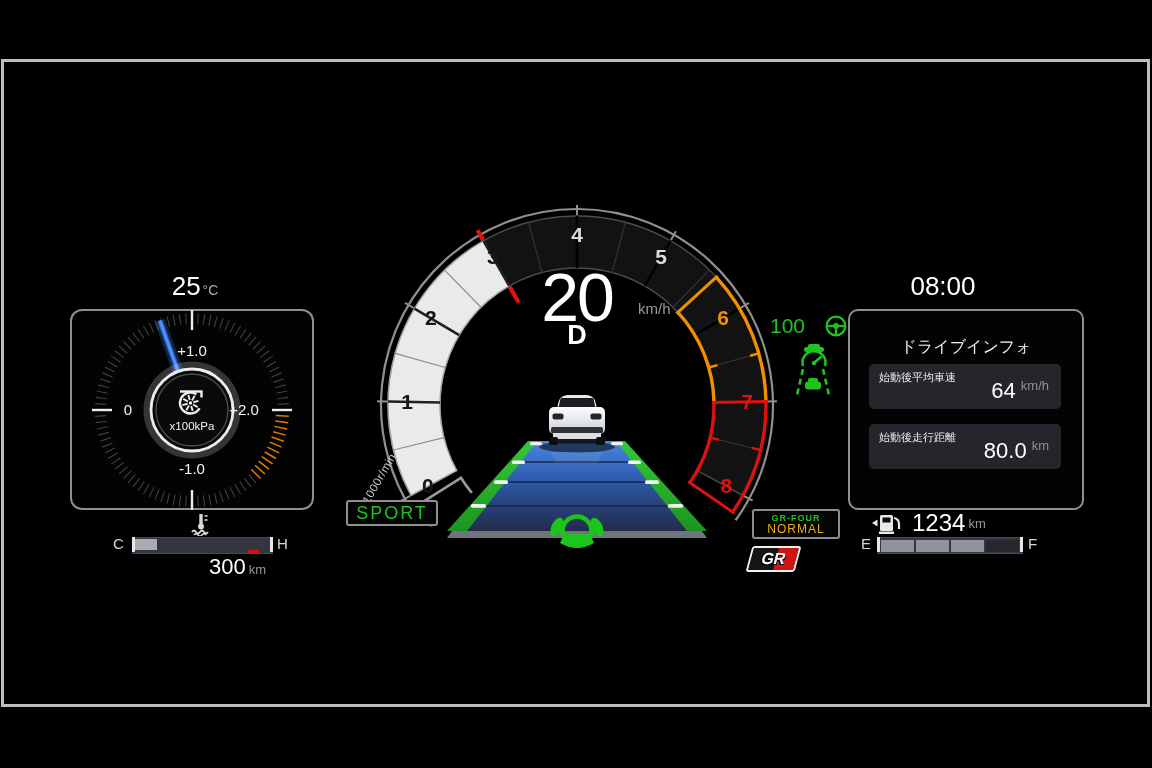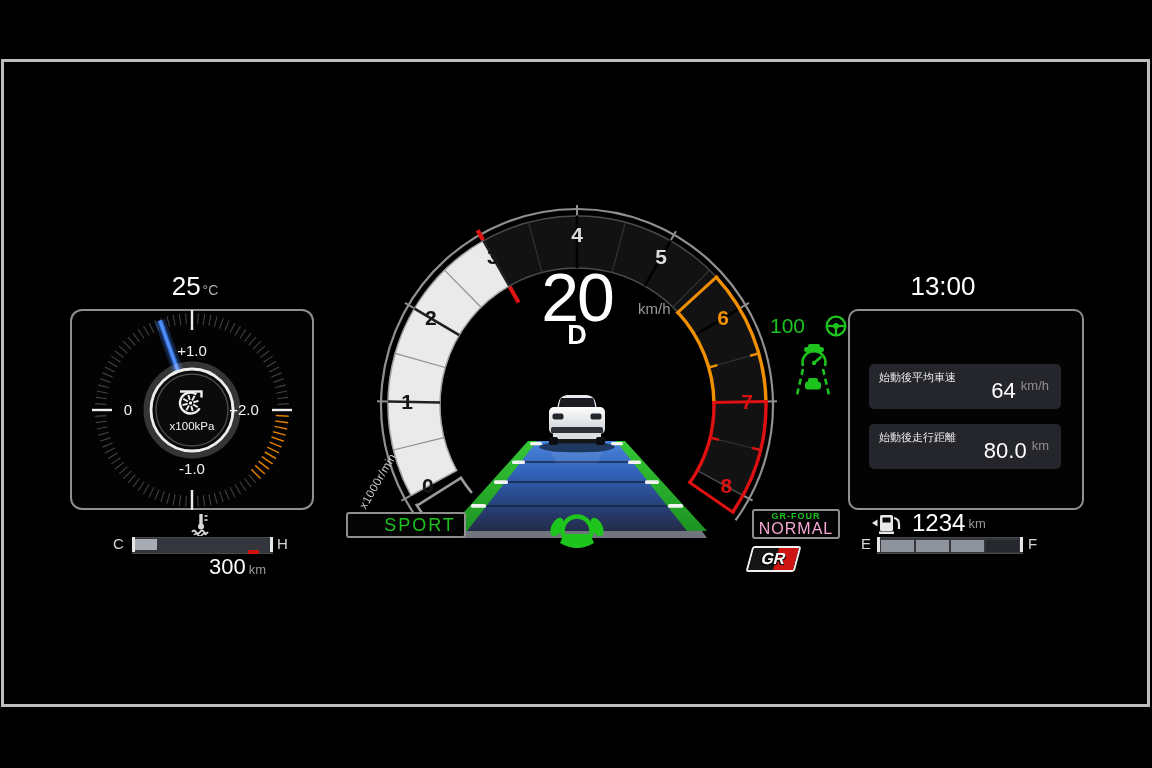--- a/index.html
+++ b/index.html
@@ -19,25 +19,25 @@
   .cap{position:absolute;top:-1px;width:3px;height:15px;background:#e6e6e6;}
   .coolant-fill{position:absolute;left:3px;top:1px;height:11px;background:#a7acb4;}
   .hotmark{position:absolute;height:4px;width:11px;background:#cf1212;bottom:-1px;}
   .odo{left:150px;top:554px;width:116px;text-align:right;font-size:22px;}
   .odo .unit,.range .unit{font-size:13px;color:#979797;margin-left:3px;}
   .speed{left:477px;top:258px;width:200px;font-size:68px;letter-spacing:-2px;font-weight:400;}
   .kmh{left:638px;top:300px;font-size:15px;color:#9a9a9a;}
   .gear{left:477px;top:320px;width:200px;font-size:27px;font-weight:bold;}
   .modebox{position:absolute;border:2px solid #8f8f8f;border-radius:3px;background:#040404;
            display:flex;flex-direction:column;align-items:center;justify-content:center;}
-  .sportbox{left:346px;top:512px;width:88px;height:22px;padding-left:28px;}
+  .sportbox{left:346px;top:500px;width:88px;height:22px;}
   .sporttxt{color:#1ec41e;font-size:18px;letter-spacing:2px;}
   .grfourbox{left:752px;top:509px;width:84px;height:26px;line-height:1;}
   .grfour-small{color:#1ec41e;font-size:9px;font-weight:bold;letter-spacing:1px;}
-  .grfour-mode{color:#f9a8d4;font-size:16px;letter-spacing:1px;}
+  .grfour-mode{color:#eab308;font-size:12px;letter-spacing:1px;}
   .setspeed{left:770px;top:314px;display:flex;align-items:center;gap:19px;color:#1ec41e;font-size:21px;}
   .grbadge{left:749px;top:546px;width:49px;height:26px;}
   .gr-skew{width:100%;height:100%;transform:skewX(-15deg);border:2px solid #f0f0f0;border-radius:3px;
            overflow:hidden;position:relative;background:#111;box-sizing:border-box;}
   .gr-black{position:absolute;left:0;top:0;bottom:0;width:56%;background:#151515;}
   .gr-red{position:absolute;right:0;top:0;bottom:0;width:44%;background:#cf1414;}
   .gr-txt{position:absolute;inset:0;display:flex;align-items:center;justify-content:center;
           font-weight:bold;font-size:16px;color:#fff;text-shadow:1px 1px 0 #000,-1px 1px 0 #000;}
   .infotitle{position:absolute;left:0;right:0;top:26px;text-align:center;font-size:16px;color:#f2f2f2;}
   .card{position:absolute;left:19px;width:192px;height:45px;background:#24262c;border-radius:5px;padding:6px 10px 4px 10px;box-sizing:border-box;}
@@ -50,21 +50,21 @@
 </style>
 </head>
 <body>
 
 <div class="stage">
   <div class="frame"></div>
 
   <div class="abs ctext bigtemp">
     <span>25</span><span class="unit">°C</span>
   </div>
-  <div class="abs ctext clock">13:00</div>
+  <div class="abs ctext clock">08:00</div>
 
   <div class="panelbox leftbox"></div>
 
   <svg class="abs" style="left:420px;top:385px;" width="320" height="165" viewBox="420 385 320 165">
     <defs>
       <linearGradient id="roadg" x1="0" y1="0" x2="0" y2="1">
         <stop offset="0" stop-color="#4a85dd"></stop>
           <stop offset="0.35" stop-color="#3263b8"></stop>
         <stop offset="0.7" stop-color="#27427e"></stop>
           <stop offset="1" stop-color="#242b48"></stop>
@@ -344,20 +344,21 @@
     <circle cx="15" cy="20" r="2.2" fill="#1ec41e"></circle>
   </svg>
   <svg class="greenicon" style="left:796px;top:368px;" width="34" height="28" viewBox="0 0 34 28">
     <line x1="7" y1="1" x2="1" y2="27" stroke="#1ec41e" stroke-width="2.6" stroke-dasharray="6 4"></line>
     <line x1="27" y1="1" x2="33" y2="27" stroke="#1ec41e" stroke-width="2.6" stroke-dasharray="6 4"></line>
     <rect x="12" y="10" width="10" height="5" rx="2" fill="#1ec41e"></rect>
     <rect x="9" y="13.5" width="16" height="8" rx="3" fill="#1ec41e"></rect>
   </svg>
 
   <div class="panelbox rightbox">
+    <div class="infotitle">ドライブインフォ</div>
     <div class="card" style="top:53px;">
       <div class="lbl">始動後平均車速</div>
       <div class="valrow">
         <span class="val">64</span>
         <span class="unit">km/h</span>
       </div>
     </div>
     <div class="card" style="top:113px;">
       <div class="lbl">始動後走行距離</div>
       <div class="valrow">

